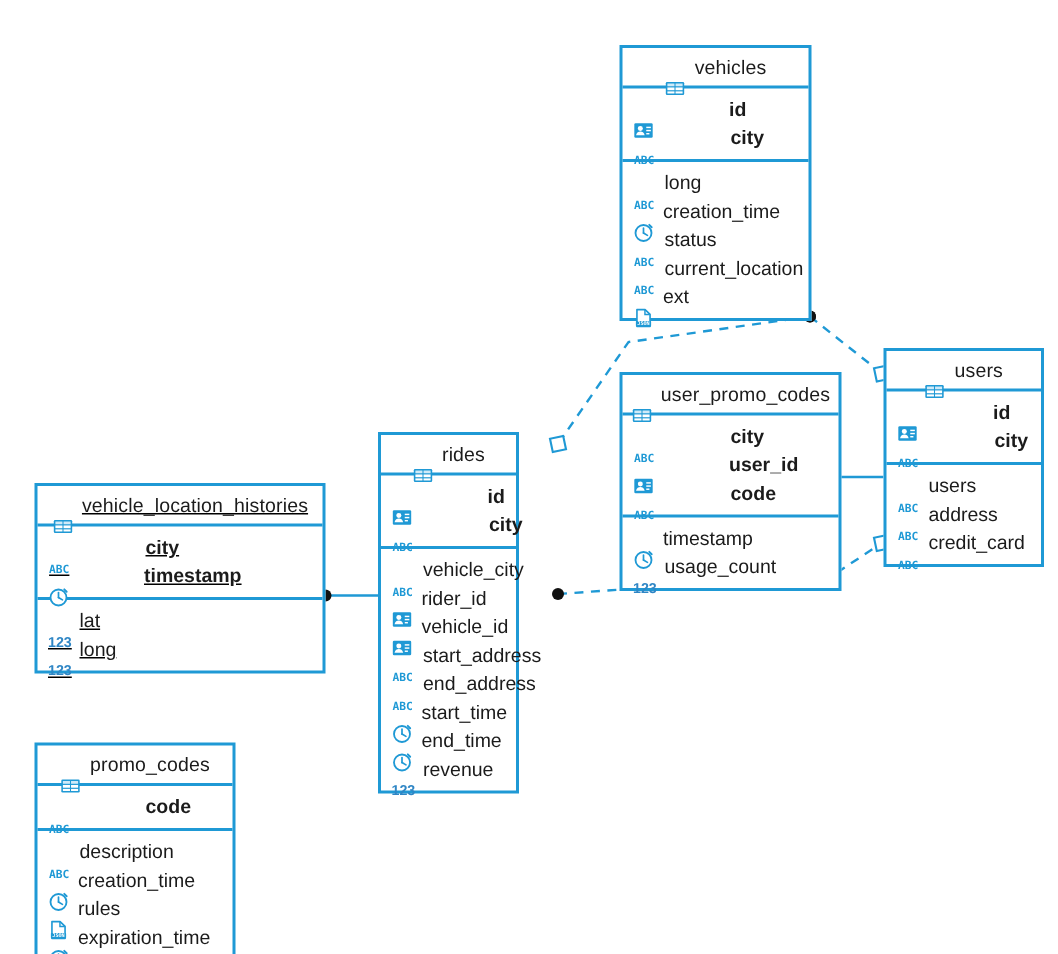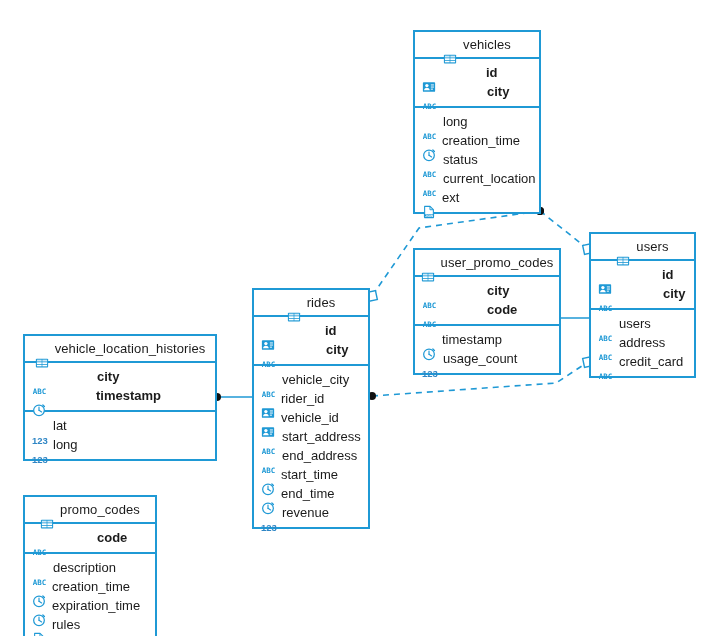--- a/index.html
+++ b/index.html
@@ -171,20 +171,33 @@
           </svg>
         </span>
         <span class="tname">user_promo_codes</span>
       </div>
       <div class="sect pk">
         <div class="row key">
           <span class="ico abc">ABC</span>
           <span class="fname">city</span>
         </div>
         <div class="row key">
+          <span class="ico">
+            <svg width="14" height="14" viewBox="0 0 16 16">
+              <rect x="1" y="2.5" width="14" height="11" rx="1" fill="#1f99d5"></rect>
+              <circle cx="5.6" cy="6.4" r="1.9" fill="#ffffff"></circle>
+              <path d="M2.3 11.6c0.5-2 1.8-2.8 3.3-2.8s2.8 0.8 3.3 2.8z" fill="#ffffff"></path>
+              <rect x="10.1" y="5.1" width="3.5" height="1.1" fill="#ffffff"></rect>
+              <rect x="10.1" y="7.5" width="3.5" height="1.1" fill="#ffffff"></rect>
+              <rect x="10.1" y="9.9" width="2.4" height="1.1" fill="#ffffff"></rect>
+            </svg>
+          </span>
+          <span class="fname">user_id</span>
+        </div>
+        <div class="row key">
           <span class="ico abc">ABC</span>
           <span class="fname">code</span>
         </div>
       </div>
       <div class="sect">
         <div class="row">
           <span class="ico">
             <svg width="14" height="14" viewBox="0 0 16 16">
               <circle cx="8" cy="8.4" r="6.1" fill="#ffffff" stroke="#1f99d5" stroke-width="1.4"></circle>
               <path d="M8 8.4 L8 4.6" stroke="#1f99d5" stroke-width="1.3" stroke-linecap="round"></path>
@@ -242,21 +255,21 @@
         <div class="row">
           <span class="ico abc">ABC</span>
           <span class="fname">address</span>
         </div>
         <div class="row">
           <span class="ico abc">ABC</span>
           <span class="fname">credit_card</span>
         </div>
       </div>
     </div>
-    <div class="table" style="left: 252px; top: 288px; width: 118px;">
+    <div class="table" style="left: 252px; top: 288px; width: 94px;">
       <div class="thead">
         <span class="ico">
           <svg width="14" height="14" viewBox="0 0 16 16">
             <rect x="1" y="3" width="14" height="10" rx="1" fill="#1f99d5"></rect>
             <rect x="2.2" y="4.2" width="5.4" height="2.1" fill="#cfeaf8"></rect>
             <rect x="8.4" y="4.2" width="5.4" height="2.1" fill="#cfeaf8"></rect>
             <rect x="2.2" y="7.2" width="5.4" height="2.1" fill="#ffffff"></rect>
             <rect x="8.4" y="7.2" width="5.4" height="2.1" fill="#ffffff"></rect>
             <rect x="2.2" y="10.2" width="5.4" height="1.6" fill="#ffffff"></rect>
             <rect x="8.4" y="10.2" width="5.4" height="1.6" fill="#ffffff"></rect>
@@ -343,21 +356,21 @@
             </svg>
           </span>
           <span class="fname">end_time</span>
         </div>
         <div class="row">
           <span class="ico num">123</span>
           <span class="fname">revenue</span>
         </div>
       </div>
     </div>
-    <div class="table" style="left: 23px; top: 334px; width: 194px;">
+    <div class="table" style="left: 23px; top: 322px; width: 194px; text-decoration: underline;">
       <div class="thead">
         <span class="ico">
           <svg width="14" height="14" viewBox="0 0 16 16">
             <rect x="1" y="3" width="14" height="10" rx="1" fill="#1f99d5"></rect>
             <rect x="2.2" y="4.2" width="5.4" height="2.1" fill="#cfeaf8"></rect>
             <rect x="8.4" y="4.2" width="5.4" height="2.1" fill="#cfeaf8"></rect>
             <rect x="2.2" y="7.2" width="5.4" height="2.1" fill="#ffffff"></rect>
             <rect x="8.4" y="7.2" width="5.4" height="2.1" fill="#ffffff"></rect>
             <rect x="2.2" y="10.2" width="5.4" height="1.6" fill="#ffffff"></rect>
             <rect x="8.4" y="10.2" width="5.4" height="1.6" fill="#ffffff"></rect>
@@ -422,38 +435,38 @@
         <div class="row">
           <span class="ico">
             <svg width="14" height="14" viewBox="0 0 16 16">
               <circle cx="8" cy="8.4" r="6.1" fill="#ffffff" stroke="#1f99d5" stroke-width="1.4"></circle>
               <path d="M8 8.4 L8 4.6" stroke="#1f99d5" stroke-width="1.3" stroke-linecap="round"></path>
               <path d="M8 8.4 L11 10.2" stroke="#1f99d5" stroke-width="1.3" stroke-linecap="round"></path>
               <path d="M12.4 2.2 L14.2 4.0" stroke="#1f99d5" stroke-width="1.5" stroke-linecap="round"></path>
             </svg>
           </span>
           <span class="fname">creation_time</span>
-        </div>
-        <div class="row">
-          <span class="ico">
-            <svg width="14" height="14" viewBox="0 0 16 16">
-              <circle cx="8" cy="8.4" r="6.1" fill="#ffffff" stroke="#1f99d5" stroke-width="1.4"></circle>
-              <path d="M8 8.4 L8 4.6" stroke="#1f99d5" stroke-width="1.3" stroke-linecap="round"></path>
-              <path d="M8 8.4 L11 10.2" stroke="#1f99d5" stroke-width="1.3" stroke-linecap="round"></path>
-              <path d="M12.4 2.2 L14.2 4.0" stroke="#1f99d5" stroke-width="1.5" stroke-linecap="round"></path>
-            </svg>
-          </span>
-          <span class="fname">expiration_time</span>
         </div>
         <div class="row">
           <span class="ico">
             <svg width="14" height="14" viewBox="0 0 16 16">
               <path d="M3 1.6h6.2L13 5.3v9.1H3z" fill="#ffffff" stroke="#1f99d5" stroke-width="1.25" stroke-linejoin="round"></path>
               <path d="M9.1 1.8v3.6h3.7" fill="none" stroke="#1f99d5" stroke-width="1.1"></path>
               <rect x="2.2" y="10.2" width="11.6" height="4.2" rx="0.6" fill="#1f99d5"></rect>
               <text x="8" y="13.6" font-size="3.9" font-family="DejaVu Sans Mono, monospace" font-weight="bold" fill="#ffffff" text-anchor="middle">JSON</text>
             </svg>
           </span>
           <span class="fname">rules</span>
         </div>
+        <div class="row">
+          <span class="ico">
+            <svg width="14" height="14" viewBox="0 0 16 16">
+              <circle cx="8" cy="8.4" r="6.1" fill="#ffffff" stroke="#1f99d5" stroke-width="1.4"></circle>
+              <path d="M8 8.4 L8 4.6" stroke="#1f99d5" stroke-width="1.3" stroke-linecap="round"></path>
+              <path d="M8 8.4 L11 10.2" stroke="#1f99d5" stroke-width="1.3" stroke-linecap="round"></path>
+              <path d="M12.4 2.2 L14.2 4.0" stroke="#1f99d5" stroke-width="1.5" stroke-linecap="round"></path>
+            </svg>
+          </span>
+          <span class="fname">expiration_time</span>
+        </div>
       </div>
     </div>
   </div>
 
 </body></html>

